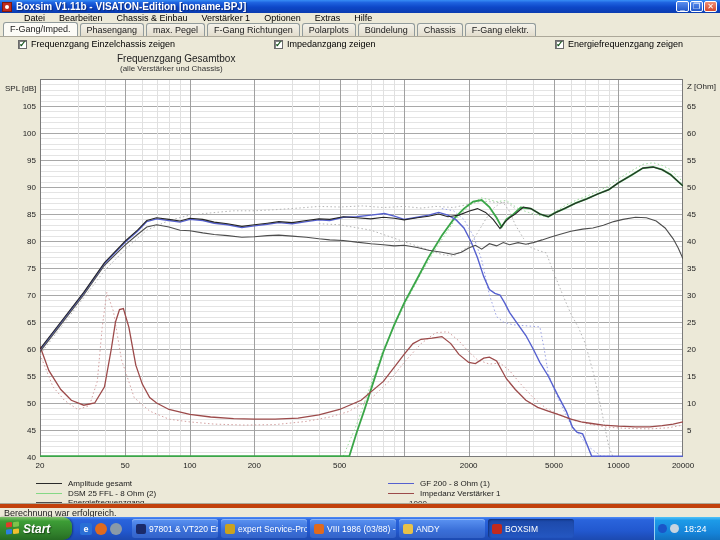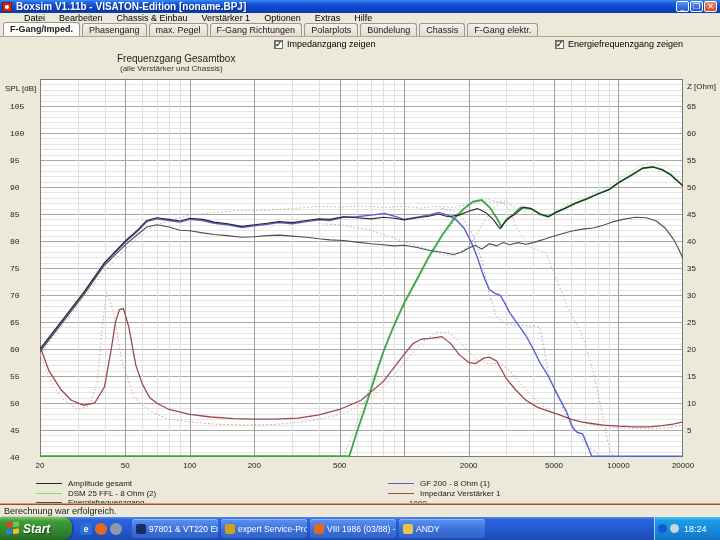--- a/index.html
+++ b/index.html
@@ -24,47 +24,47 @@
 
   #menubar { position:absolute; left:17px; top:13px; width:720px; height:9px; background:#ECE9D8;
     display:flex; align-items:center; font-size:9px; color:#000; }
   .menu-item { padding:0 7px; white-space:nowrap; }
 
   #tabstrip { position:absolute; left:0; top:23px; width:720px; height:14px;
     display:flex; align-items:flex-end; padding-left:3px; border-bottom:1px solid #aca899; }
   .tab { font-size:9px; padding:1px 6px 1px 6px; margin-right:2px; white-space:nowrap;
     border:1px solid #919b9c; border-bottom:none; border-radius:3px 3px 0 0;
     background:linear-gradient(180deg,#f4f2ea,#e2ddcd); height:13px; color:#1a1a1a; }
-  .tab.active { background:#fcfbf6; height:14px; font-weight:bold; }
+  .tab.active { background:#fcfbf6; height:14px; font-weight:normal; }
 
   #checkrow { position:absolute; left:0; top:38px; width:720px; height:14px; background:#ECE9D8; }
   .check-item { position:absolute; top:1px; display:flex; align-items:center; font-size:9px; color:#000; }
   .checkbox { width:9px; height:9px; background:#fff; border:1px solid #6a6a6a;
     box-shadow:inset 1px 1px 0 #808080; margin-right:4px; position:relative; flex:none; }
   .checkbox.checked::after { content:"✓"; position:absolute; left:0px; top:-2px;
     font-size:9px; color:#14541a; font-weight:bold; }
 
   
   #chart-title    { position:absolute; left:117px; top:53px;  font-size:10px; color:#222; }
   #chart-subtitle { position:absolute; left:120px; top:64px;  font-size:8px;  color:#333; }
   #ylabel-left    { position:absolute; left:5px;  top:84px;  font-size:8px; color:#222; }
   #ylabel-right   { position:absolute; left:687px; top:82px; font-size:8px; color:#222; }
   #plot { position:absolute; left:40px; top:79px; width:643px; height:378px; background:#fff; }
   .tick-label { position:absolute; font-size:8px; color:#222; }
-  .tick-left  { width:26px; text-align:left;font-family:Liberation Mono, monospace; }
+  .tick-left  { width:26px; text-align:right; }
   .tick-right { width:26px; text-align:left; }
   .tick-bottom{ width:40px; text-align:center; }
 
   
   .legend-item { position:absolute; display:flex; align-items:center; height:9px; }
   .legend-line { width:26px; height:0; border-top-width:1px; border-top-style:solid; margin-right:6px; flex:none; }
   .legend-text { font-size:8px; color:#1a1a1a; white-space:nowrap; }
 
   #statusbar { position:absolute; left:0; top:504px; width:720px; height:13px; background:#ECE9D8;
-    border-top:1px solid #c2410c; box-shadow:0 -1px 0 #aca899; font-size:9px; color:#222;
+    border-top:4px solid #c2410c; box-shadow:0 -1px 0 #aca899; font-size:9px; color:#222;
     display:flex; align-items:center; padding-left:4px; }
 
   
   #taskbar { position:absolute; left:0; top:517px; width:720px; height:23px;
     background:linear-gradient(180deg,#4f8df8 0%,#2a64dc 12%,#2258cf 60%,#1c49b0 100%); }
   #start-btn { position:absolute; left:0; top:0; width:72px; height:23px;
     background:linear-gradient(180deg,#7ec26a 0%,#3d9e36 18%,#2f7d2a 75%,#256b22 100%);
     border-radius:0 9px 9px 0; display:flex; align-items:center; padding-left:6px;
     box-shadow:1px 0 2px rgba(0,0,0,.4); }
   #start-flag { width:13px; height:13px; display:grid; grid-template-columns:6px 6px; grid-gap:1px;
@@ -115,20 +115,24 @@
     <div class="tab active">F-Gang/Imped.</div>
     <div class="tab">Phasengang</div>
     <div class="tab">max. Pegel</div>
     <div class="tab">F-Gang Richtungen</div>
     <div class="tab">Polarplots</div>
     <div class="tab">Bündelung</div>
     <div class="tab">Chassis</div>
     <div class="tab">F-Gang elektr.</div>
   </div>
 <div id="checkrow">
+    <div class="check-item" style="left: 18px;">
+      <span class="checkbox checked"></span>
+      <span>Frequenzgang Einzelchassis zeigen</span>
+    </div>
     <div class="check-item" style="left: 258px; margin-left: 16px;">
       <span class="checkbox checked"></span>
       <span>Impedanzgang zeigen</span>
     </div>
     <div class="check-item" style="left: 517px; padding-left: 38px;">
       <span class="checkbox checked"></span>
       <span>Energiefrequenzgang zeigen</span>
     </div>
   </div>
 
@@ -337,20 +341,24 @@
         <span>expert Service-Progr...</span>
       </div>
       <div class="task-btn">
         <span class="task-icon" style="background: rgb(224, 106, 30);"></span>
         <span>VIII 1986 (03/88) - W...</span>
       </div>
       <div class="task-btn">
         <span class="task-icon" style="background: rgb(232, 194, 74);"></span>
         <span>ANDY</span>
       </div>
+      <div class="task-btn active">
+        <span class="task-icon" style="background: rgb(194, 42, 30);"></span>
+        <span>BOXSIM</span>
+      </div>
     </div>
   <div id="tray">
     <span id="tray-icons" style="display: inline-flex;">
         <span class="tray-icon" style="background: rgb(26, 86, 200);"></span>
         <span class="tray-icon" style="background: rgb(200, 212, 224);"></span>
       </span>
     <span id="tray-clock">18:24</span>
   </div>
 </div>
 

